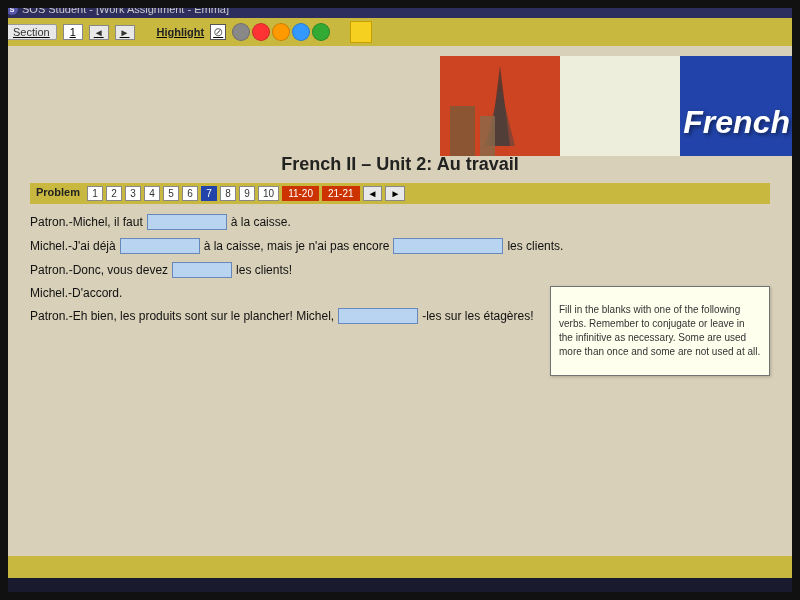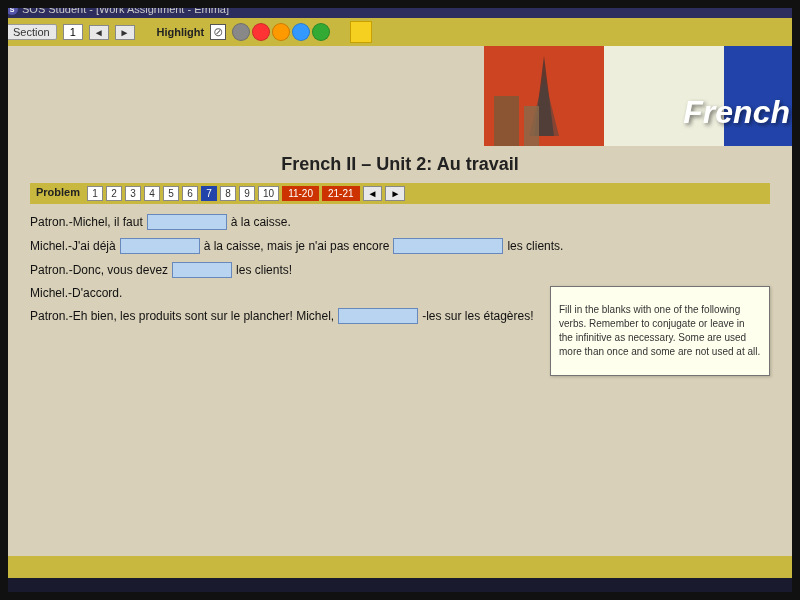--- a/index.html
+++ b/index.html
@@ -37,20 +37,21 @@
     }
 
     
     .toolbar {
       background: #c8b840;
       height: 28px;
       display: flex;
       align-items: center;
       padding: 0 6px;
       gap: 6px;
+      text-decoration: underline;
     }
     .section-btn {
       background: #e8e8e8;
       border: 1px solid #999;
       border-radius: 2px;
       font-size: 11px;
       padding: 1px 6px;
       cursor: pointer;
       color: #333;
     }
@@ -111,22 +112,22 @@
     .main-content {
       background: #d8d0b8;
       width: 100%;
       position: relative;
     }
 
     
     .french-banner {
       position: absolute;
       right: 0;
-      top: 0;
-      width: 316px;
+      top: 10px;
+      width: 360px;
       height: 100px;
       background: linear-gradient(135deg, #8B4513 0%, #cd853f 30%, #4a4a6a 60%, #2244aa 80%);
       overflow: hidden;
     }
     .french-banner-text {
       position: absolute;
       right: 10px;
       bottom: 15px;
       font-size: 32px;
       font-weight: bold;

